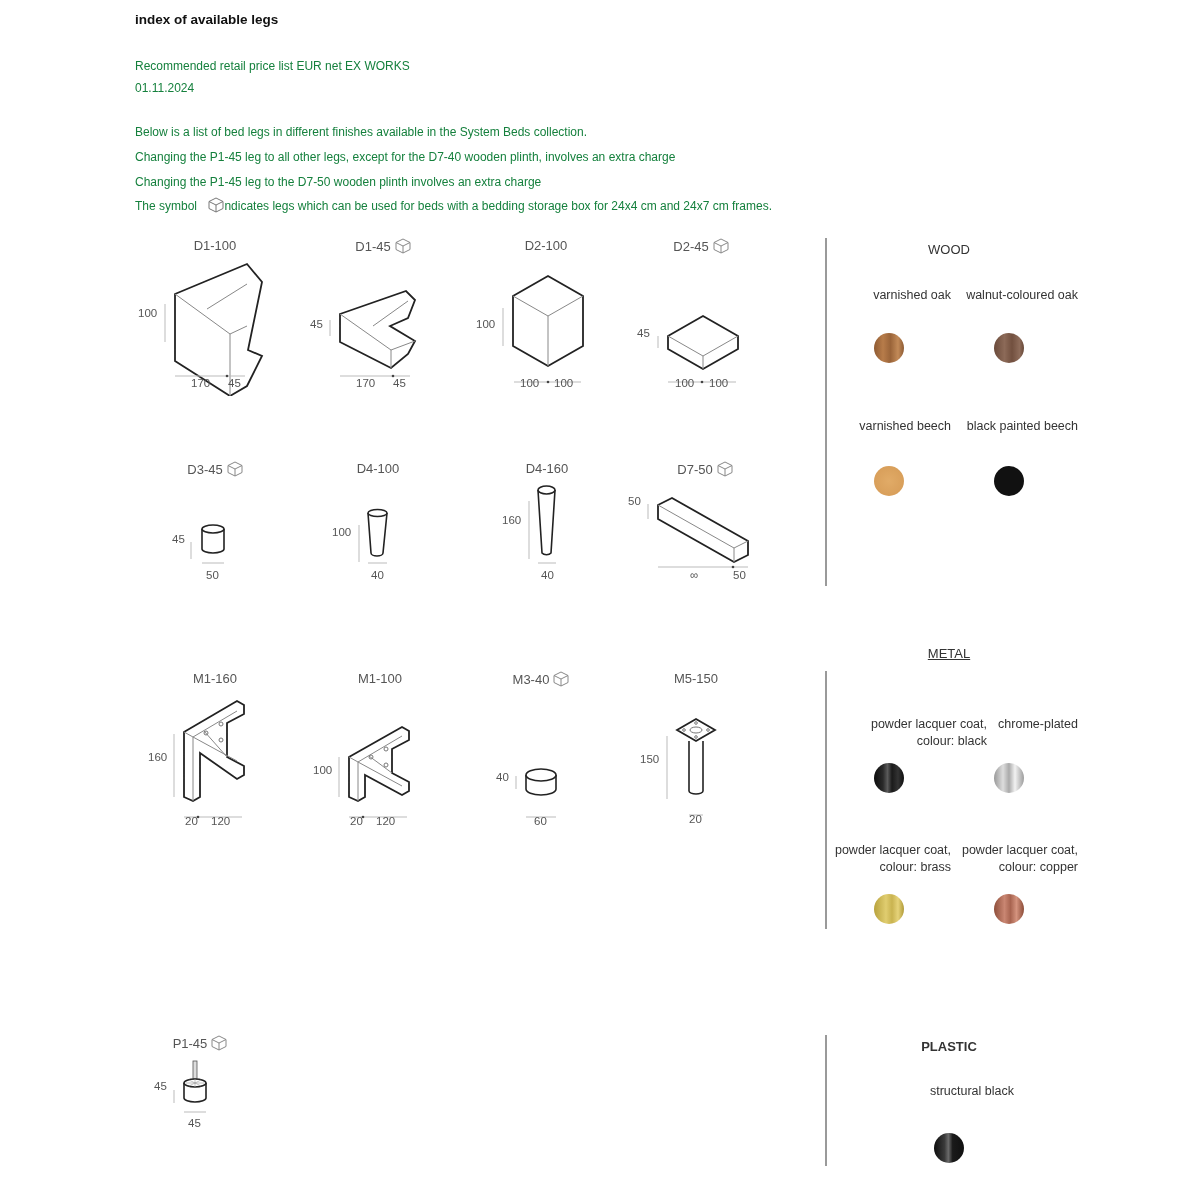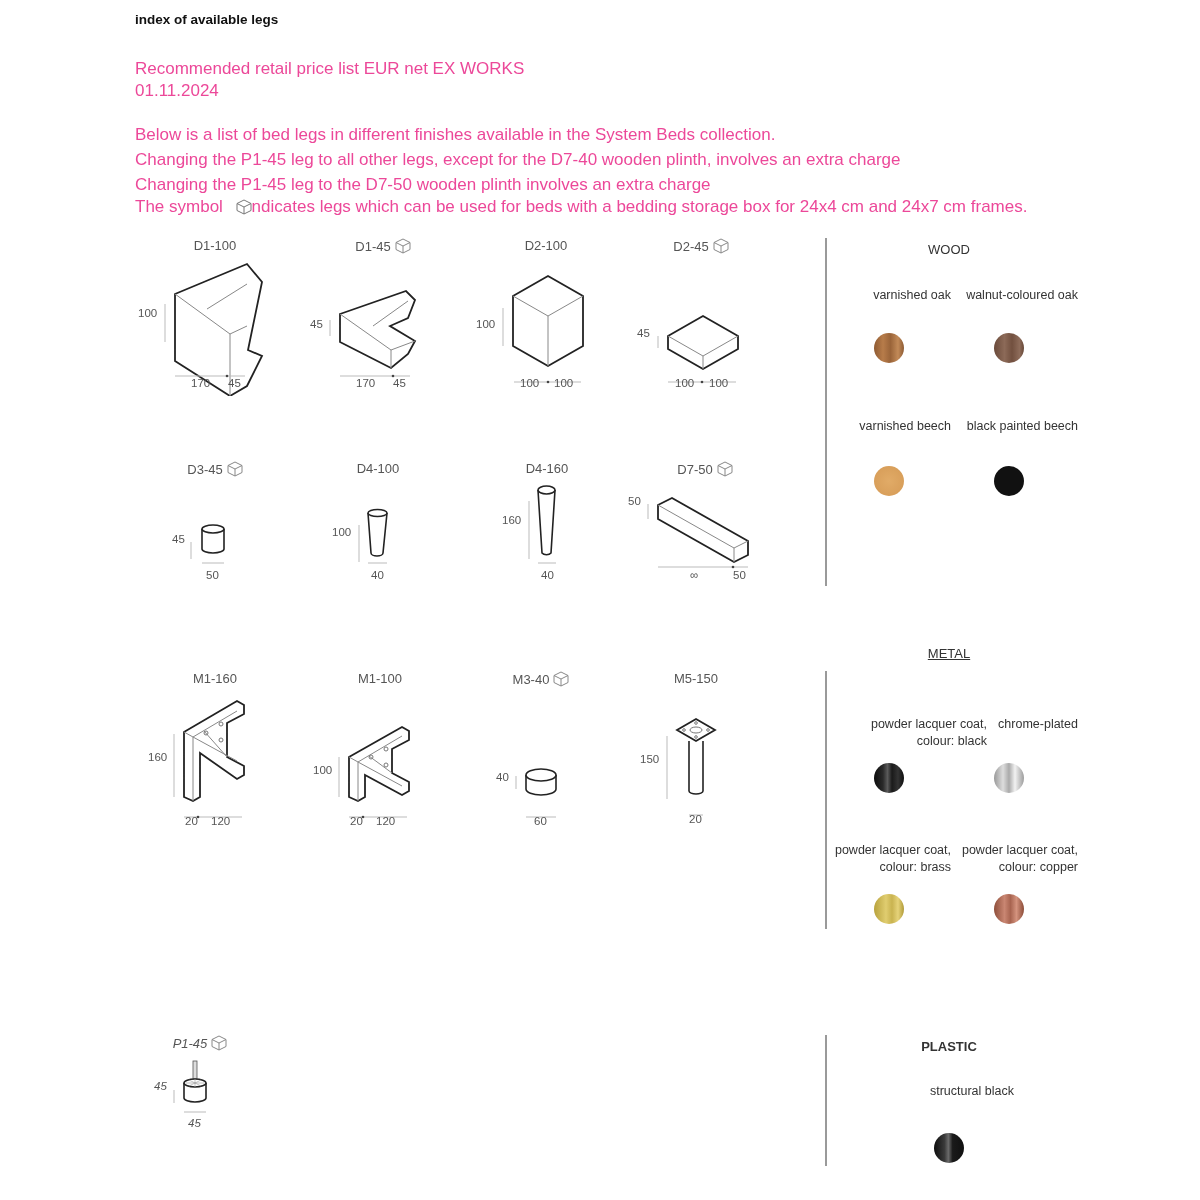--- a/index.html
+++ b/index.html
@@ -1,19 +1,19 @@
 <!DOCTYPE html>
 <html><head>
 <meta charset="utf-8">
 <style>
   html,body{margin:0;padding:0;background:#fff;}
   body{width:1200px;height:1200px;position:relative;overflow:hidden;font-family:"Liberation Sans",sans-serif;color:#222;}
   .abs{position:absolute;}
   .title{left:135px;top:12px;font-size:13.5px;font-weight:bold;color:#111;}
-  .intro{left:135px;font-size:17px;color:#ec4899;white-space:nowrap;}
+  .intro{left:135px;font-size:12px;color:#15803d;white-space:nowrap;}
   .cube{display:inline-block;width:16px;height:16px;vertical-align:-3px;}
   .leg{position:absolute;width:170px;height:160px;}
   .leg .name{position:absolute;top:0;left:0;width:100%;text-align:center;font-size:13px;color:#555;}
   .leg .name .cube{margin-left:4px;}
   .leg svg.drawing{position:absolute;left:0;top:18px;}
   .dim{position:absolute;font-size:11.5px;color:#555;}
   .divider{position:absolute;width:2px;background:#9a9a9a;}
   .cat{position:absolute;font-size:13px;color:#333;text-align:center;width:240px;}
   .finish{position:absolute;width:130px;text-align:right;font-size:12.5px;color:#333;line-height:17px;}
   .swatch{position:absolute;width:30px;height:30px;border-radius:50%;}
@@ -236,21 +236,21 @@
 <div class="cat" style="left:829px;top:646px;text-decoration:underline;">METAL</div>
 <div class="finish" style="left:821px;top:716px;margin-left:36px;">powder lacquer coat, colour: black</div>
 <div class="finish" style="left:948px;top:716px;">chrome-plated</div>
 <div class="swatch" style="left:874px;top:763px;background:linear-gradient(90deg,#0c0c0c,#2a2a2a 30%,#5a5a5a 45%,#1a1a1a 60%,#333 80%,#0e0e0e);"></div>
 <div class="swatch" style="left:994px;top:763px;background:linear-gradient(90deg,#999,#ddd 30%,#aaa 50%,#f2f2f2 70%,#9c9c9c);"></div>
 <div class="finish" style="left:821px;top:842px;">powder lacquer coat, colour: brass</div>
 <div class="finish" style="left:948px;top:842px;">powder lacquer coat, colour: copper</div>
 <div class="swatch" style="left:874px;top:894px;background:linear-gradient(90deg,#b8a23d,#e0cd70 40%,#c9b350 60%,#e6d37a 80%,#b09a38);"></div>
 <div class="swatch" style="left:994px;top:894px;background:linear-gradient(90deg,#8e4e3a,#c98672 35%,#a86450 55%,#d4937e 75%,#8b4b37);"></div>
 
-<div class="leg" style="left:115px;top:1035px;height:100px;font-style:italic;">
+<div class="leg" style="left:115px;top:1035px;height:100px;">
   <div class="name"><span>P1-45</span><svg class="cube" viewBox="0 0 16 16">
         <use href="#cubeg"></use>
       </svg></div>
   <svg class="drawing" width="170" height="90">
     <rect x="78" y="8" width="4" height="18" fill="#ddd" stroke="#555" stroke-width="0.8"></rect>
     <path d="M69 30 L69 45 A11 4 0 0 0 91 45 L91 30" fill="#fff" stroke="#222" stroke-width="1.6"></path>
     <ellipse cx="80" cy="30" rx="11" ry="4" fill="#fff" stroke="#222" stroke-width="1.6"></ellipse>
     <path d="M71 30 L89 30 M80 26 L80 34 M74 27 L86 33 M74 33 L86 27" stroke="#999" stroke-width="0.6"></path>
     <line x1="59" y1="37" x2="59" y2="50" stroke="#bbb"></line>
     <line x1="69" y1="59" x2="91" y2="59" stroke="#bbb"></line>

